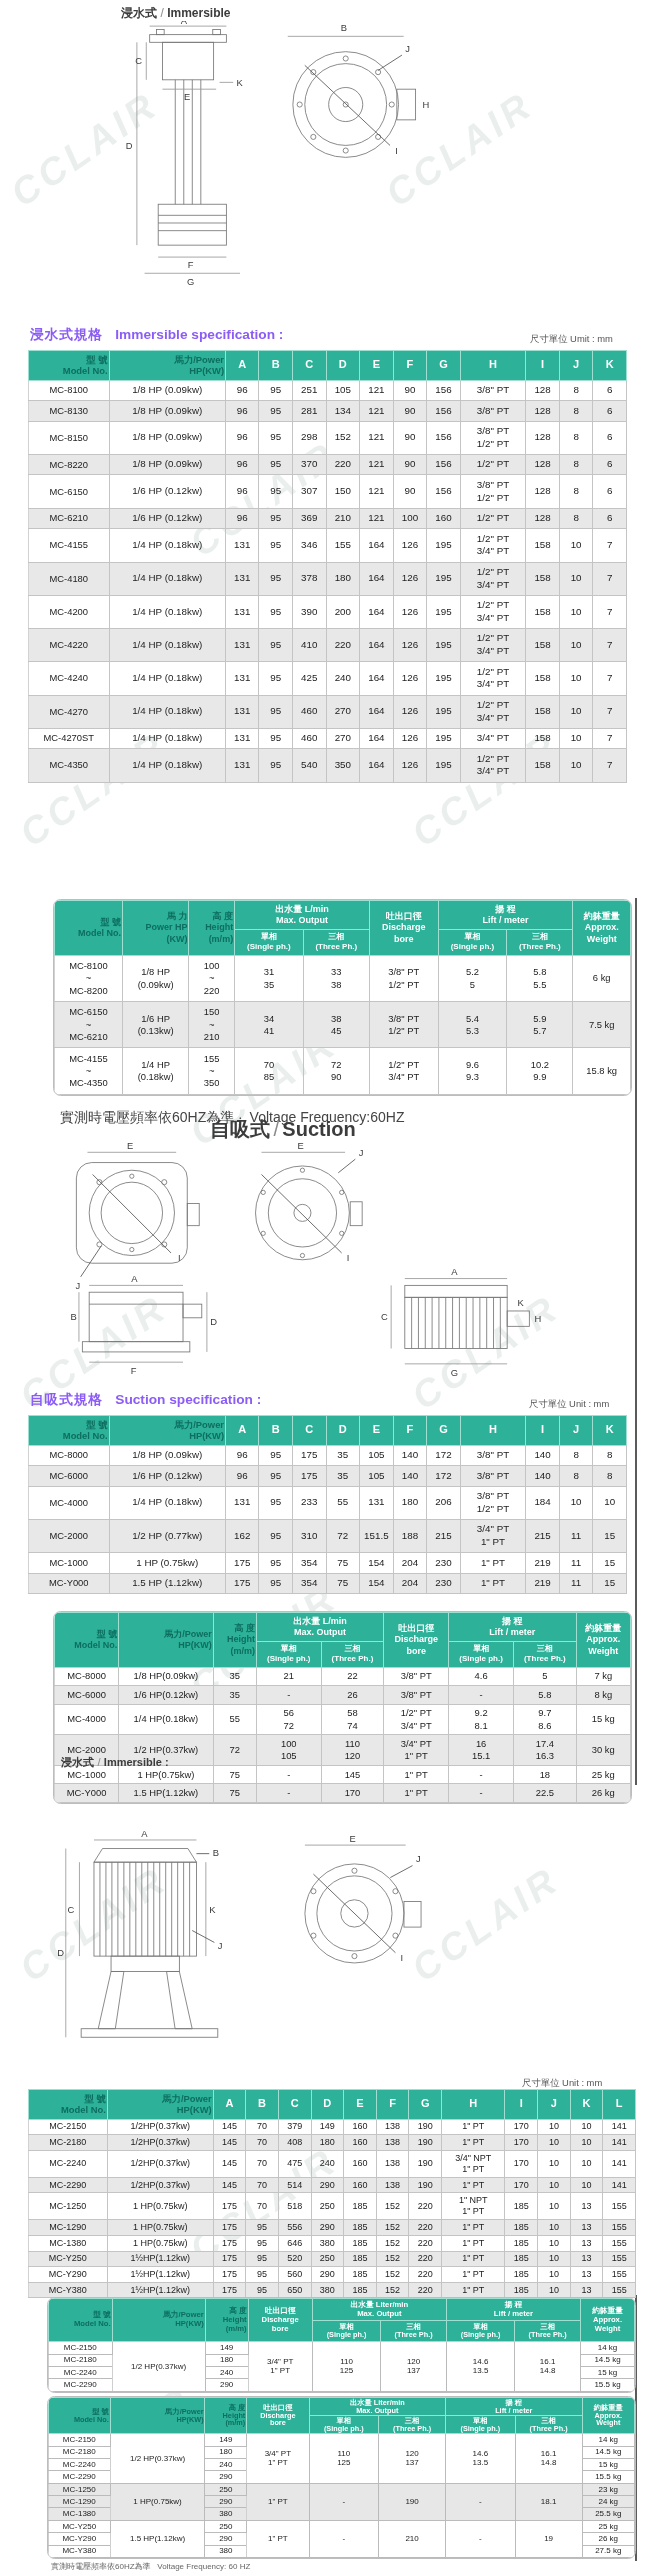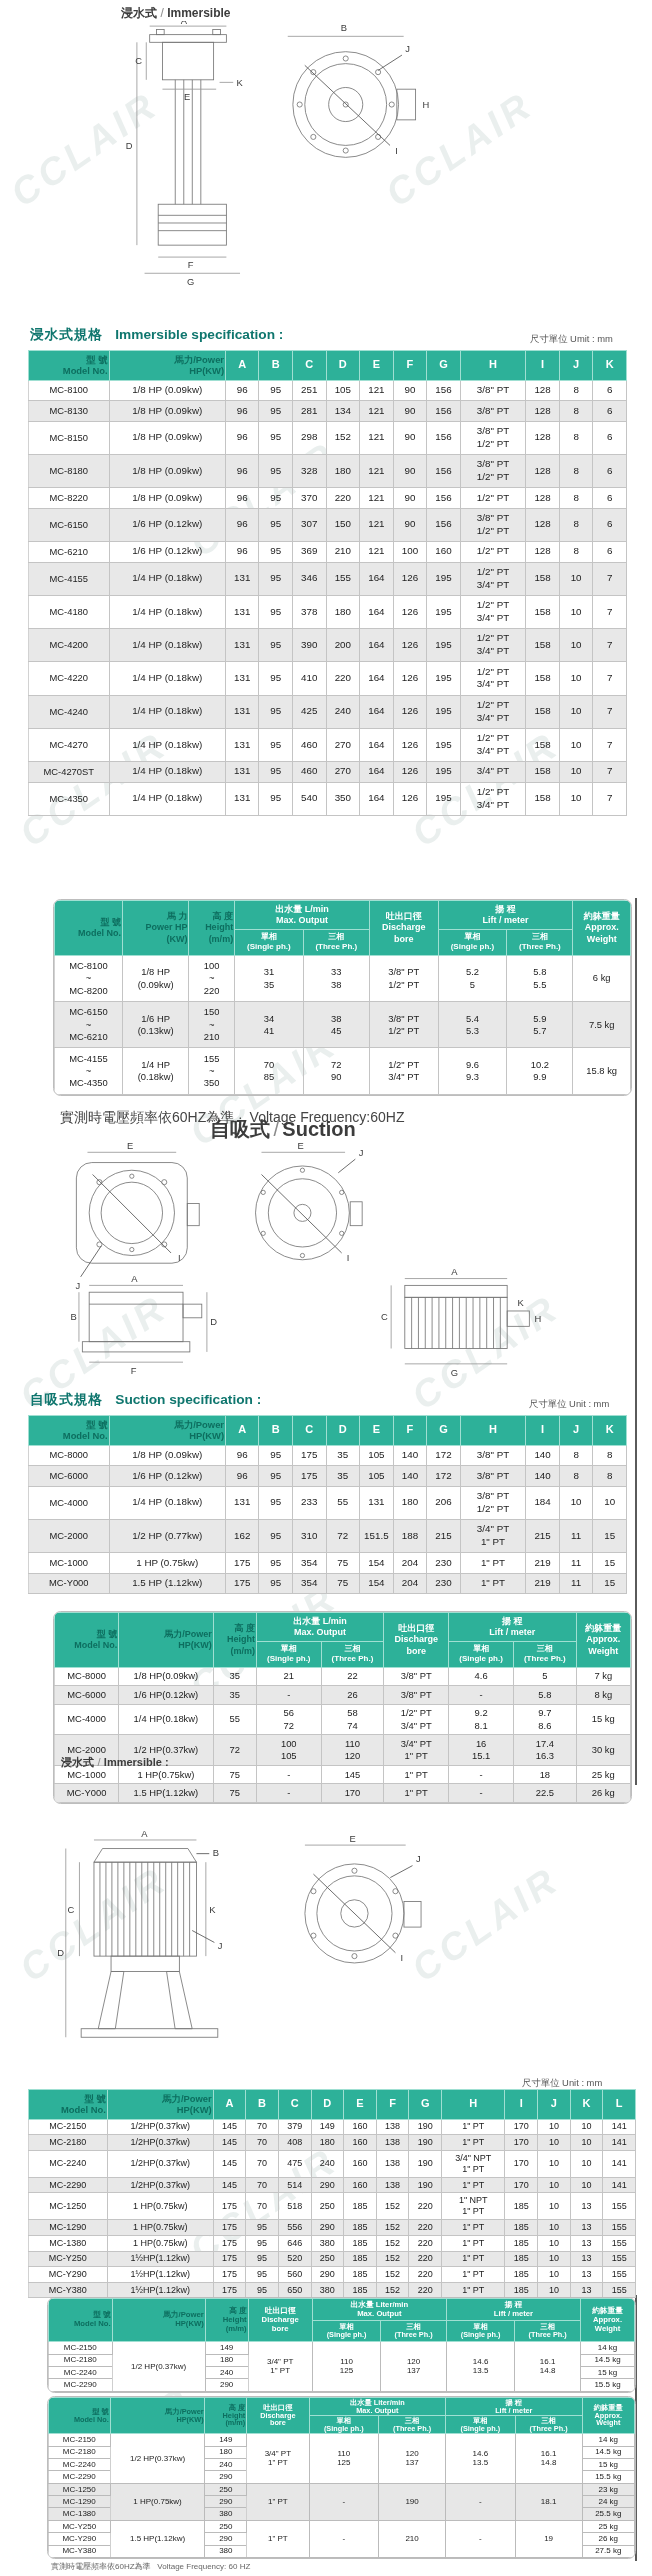--- a/index.html
+++ b/index.html
@@ -4,21 +4,21 @@
 <style>
   html,body{margin:0;padding:0;background:#fff;}
   .page{position:relative;width:653px;height:2576px;background:#fff;overflow:hidden;
         font-family:"Liberation Sans",sans-serif;color:#222;}
   .wm{position:absolute;font:bold italic 38px "Liberation Sans",sans-serif;
       color:rgba(150,175,168,0.20);transform:rotate(-35deg);letter-spacing:4.3px;pointer-events:none;}
   .vrule{position:absolute;width:1.7px;background:#5a5a5a;}
   .sec-title{position:absolute;font-size:12px;color:#3c3c3c;font-weight:bold;}
   .sec-title .slash{color:#8a8a8a;font-weight:normal;padding:0 3.4px;}
   .big-title{font-size:20px;}
-  .spec-head{position:absolute;font-size:13.7px;color:#0f766e;}
+  .spec-head{position:absolute;font-size:13.7px;color:#8b5cf6;}
   .spec-head .zh{font-weight:bold;letter-spacing:0.9px;}
   .spec-head .en{margin-left:8.5px;font-weight:bold;}
   .unit{position:absolute;font-size:9.4px;color:#555;}
   .note{position:absolute;font-size:14px;color:#444;}
   .note .en{margin-left:6.8px;}
   table.spec{border-collapse:collapse;width:100%;}
   table.spec th{background:#2db199;color:#fff;font-weight:bold;font-size:10.2px;
      border:0.9px solid #9fdfd2;white-space:pre-line;padding:2.6px 0.9px;line-height:1.25;vertical-align:middle;}
   table.spec th.dk{color:#0d6e5f;font-size:9.4px;text-align:right;}
   table.spec td{border:0.9px solid #c4c4c4;border-left:0.9px solid #d2d2d2;text-align:center;
@@ -207,36 +207,20 @@
             <td>121</td>
             <td>90</td>
             <td>156</td>
             <td>3/8" PT
 1/2" PT</td>
             <td>128</td>
             <td>8</td>
             <td>6</td>
           </tr>
           <tr>
-            <td>MC-8180</td>
-            <td>1/8 HP (0.09kw)</td>
-            <td>96</td>
-            <td>95</td>
-            <td>328</td>
-            <td>180</td>
-            <td>121</td>
-            <td>90</td>
-            <td>156</td>
-            <td>3/8" PT
-1/2" PT</td>
-            <td>128</td>
-            <td>8</td>
-            <td>6</td>
-          </tr>
-          <tr>
             <td>MC-8220</td>
             <td>1/8 HP (0.09kw)</td>
             <td>96</td>
             <td>95</td>
             <td>370</td>
             <td>220</td>
             <td>121</td>
             <td>90</td>
             <td>156</td>
             <td>1/2" PT</td>

